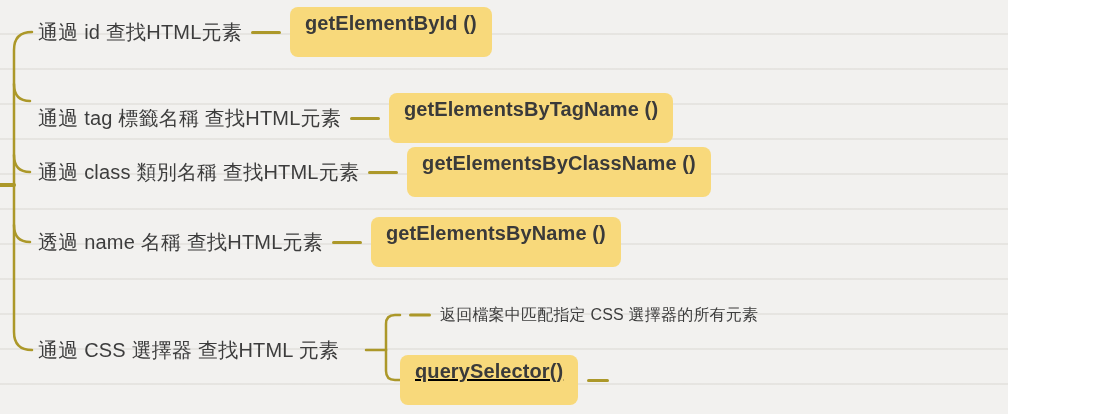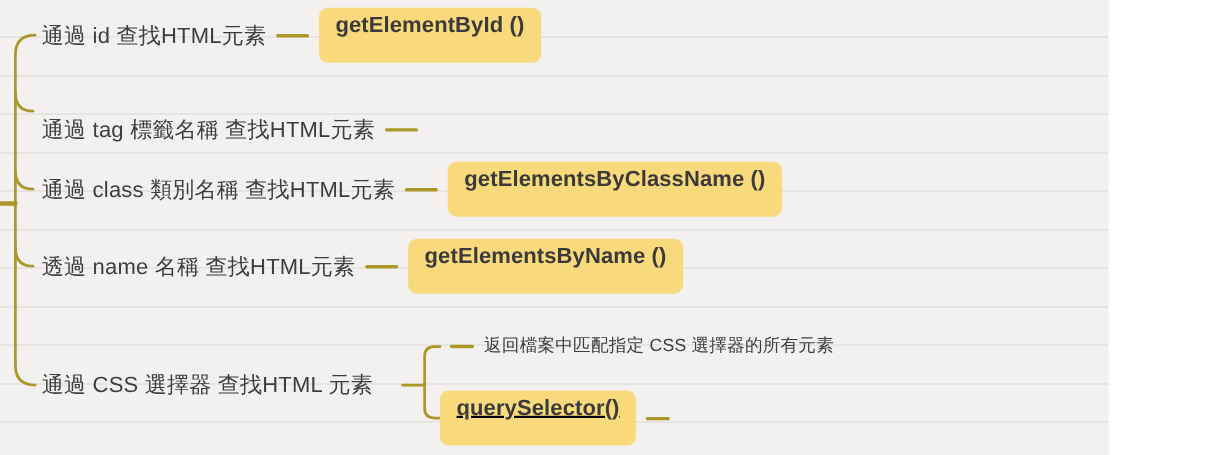--- a/index.html
+++ b/index.html
@@ -50,20 +50,21 @@
 
   <div class="row" style="left:38px;top:32px;">
     <span class="label">通過 id 查找HTML元素</span>
     <span class="dash"></span>
     <span class="node">getElementById ()</span>
   </div>
 
   <div class="row" style="left:38px;top:118px;">
     <span class="label">通過 tag 標籤名稱 查找HTML元素</span>
     <span class="dash"></span>
+    <span class="node">getElementsByTagName ()</span>
   </div>
 
   <div class="row" style="left:38px;top:242px;">
     <span class="label">透過 name 名稱 查找HTML元素</span>
     <span class="dash"></span>
     <span class="node">getElementsByName ()</span>
   </div>
 
   <div class="row" style="left:38px;top:172px;">
     <span class="label">通過 class 類別名稱 查找HTML元素</span>

